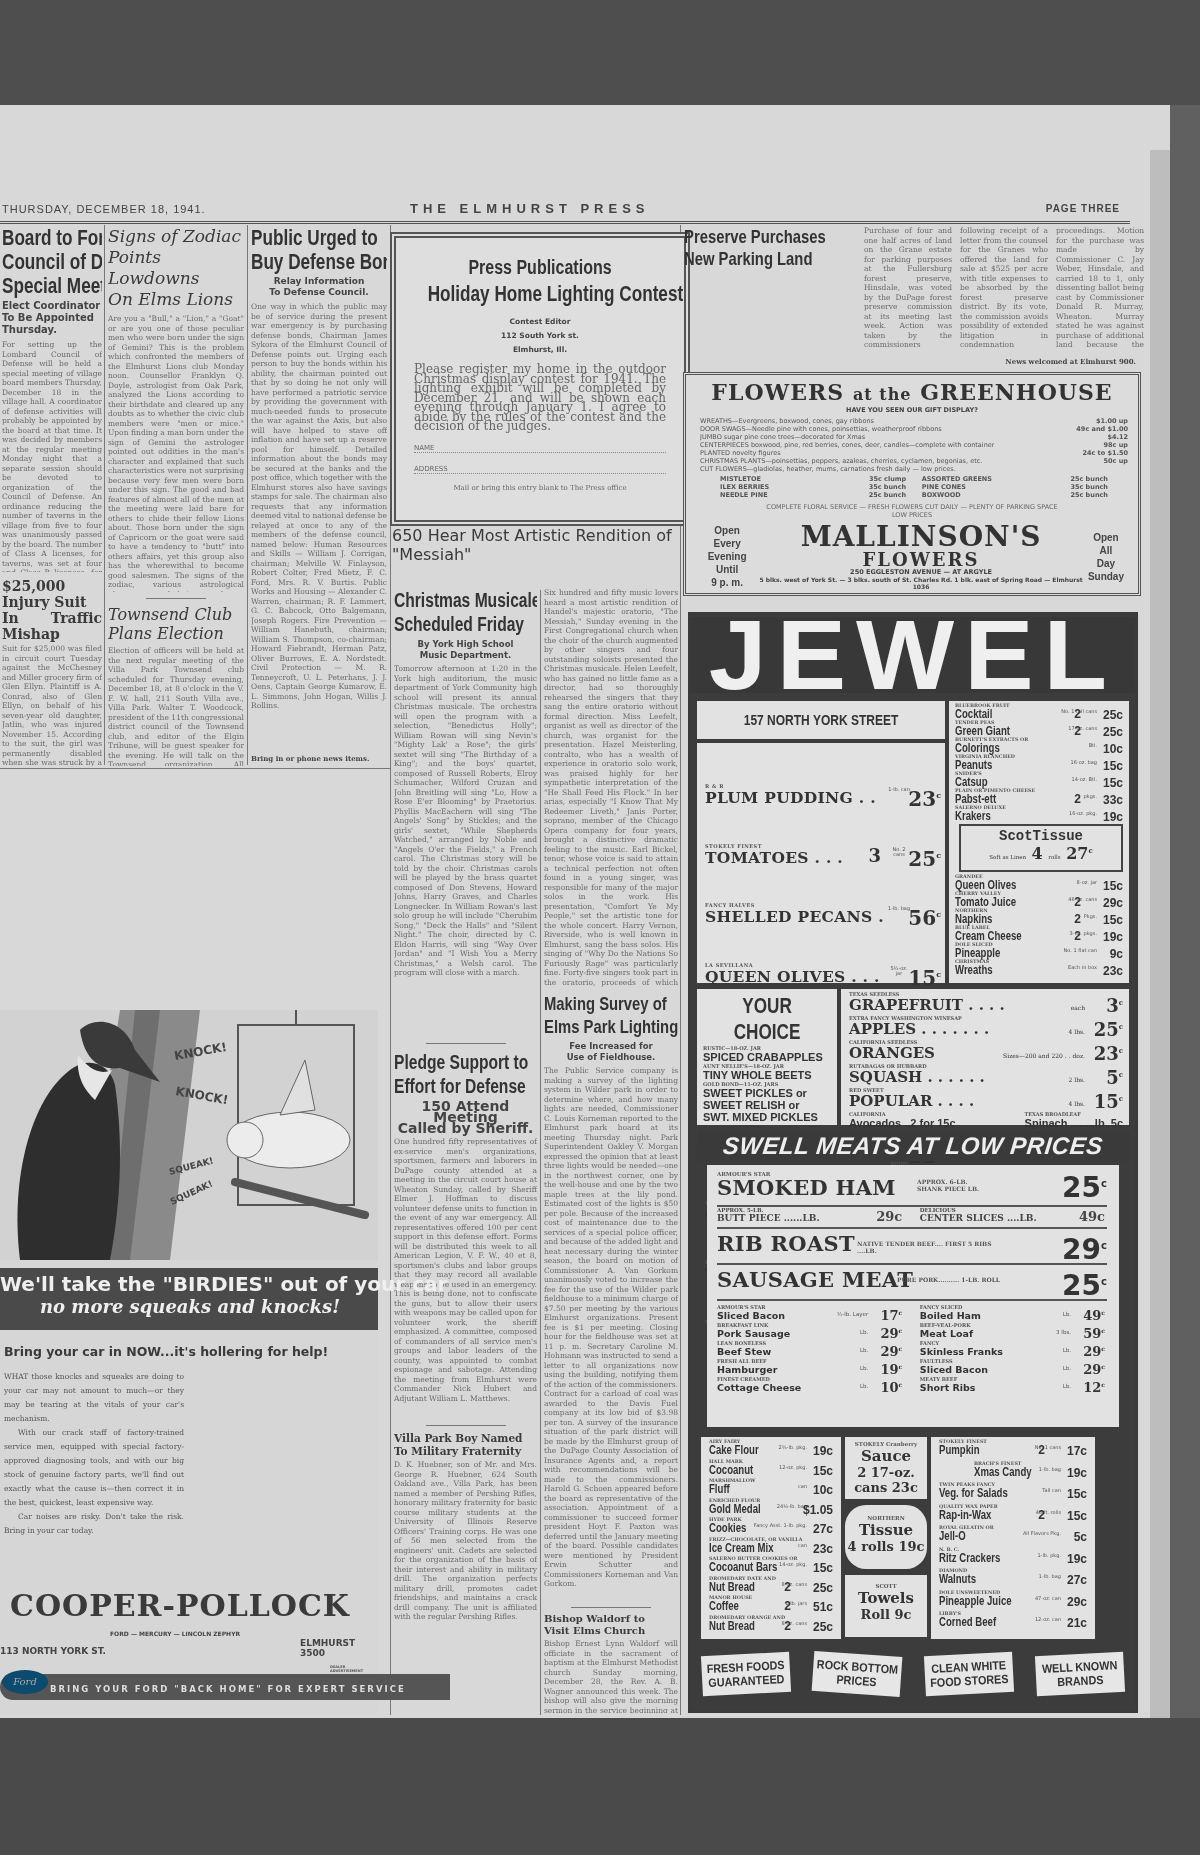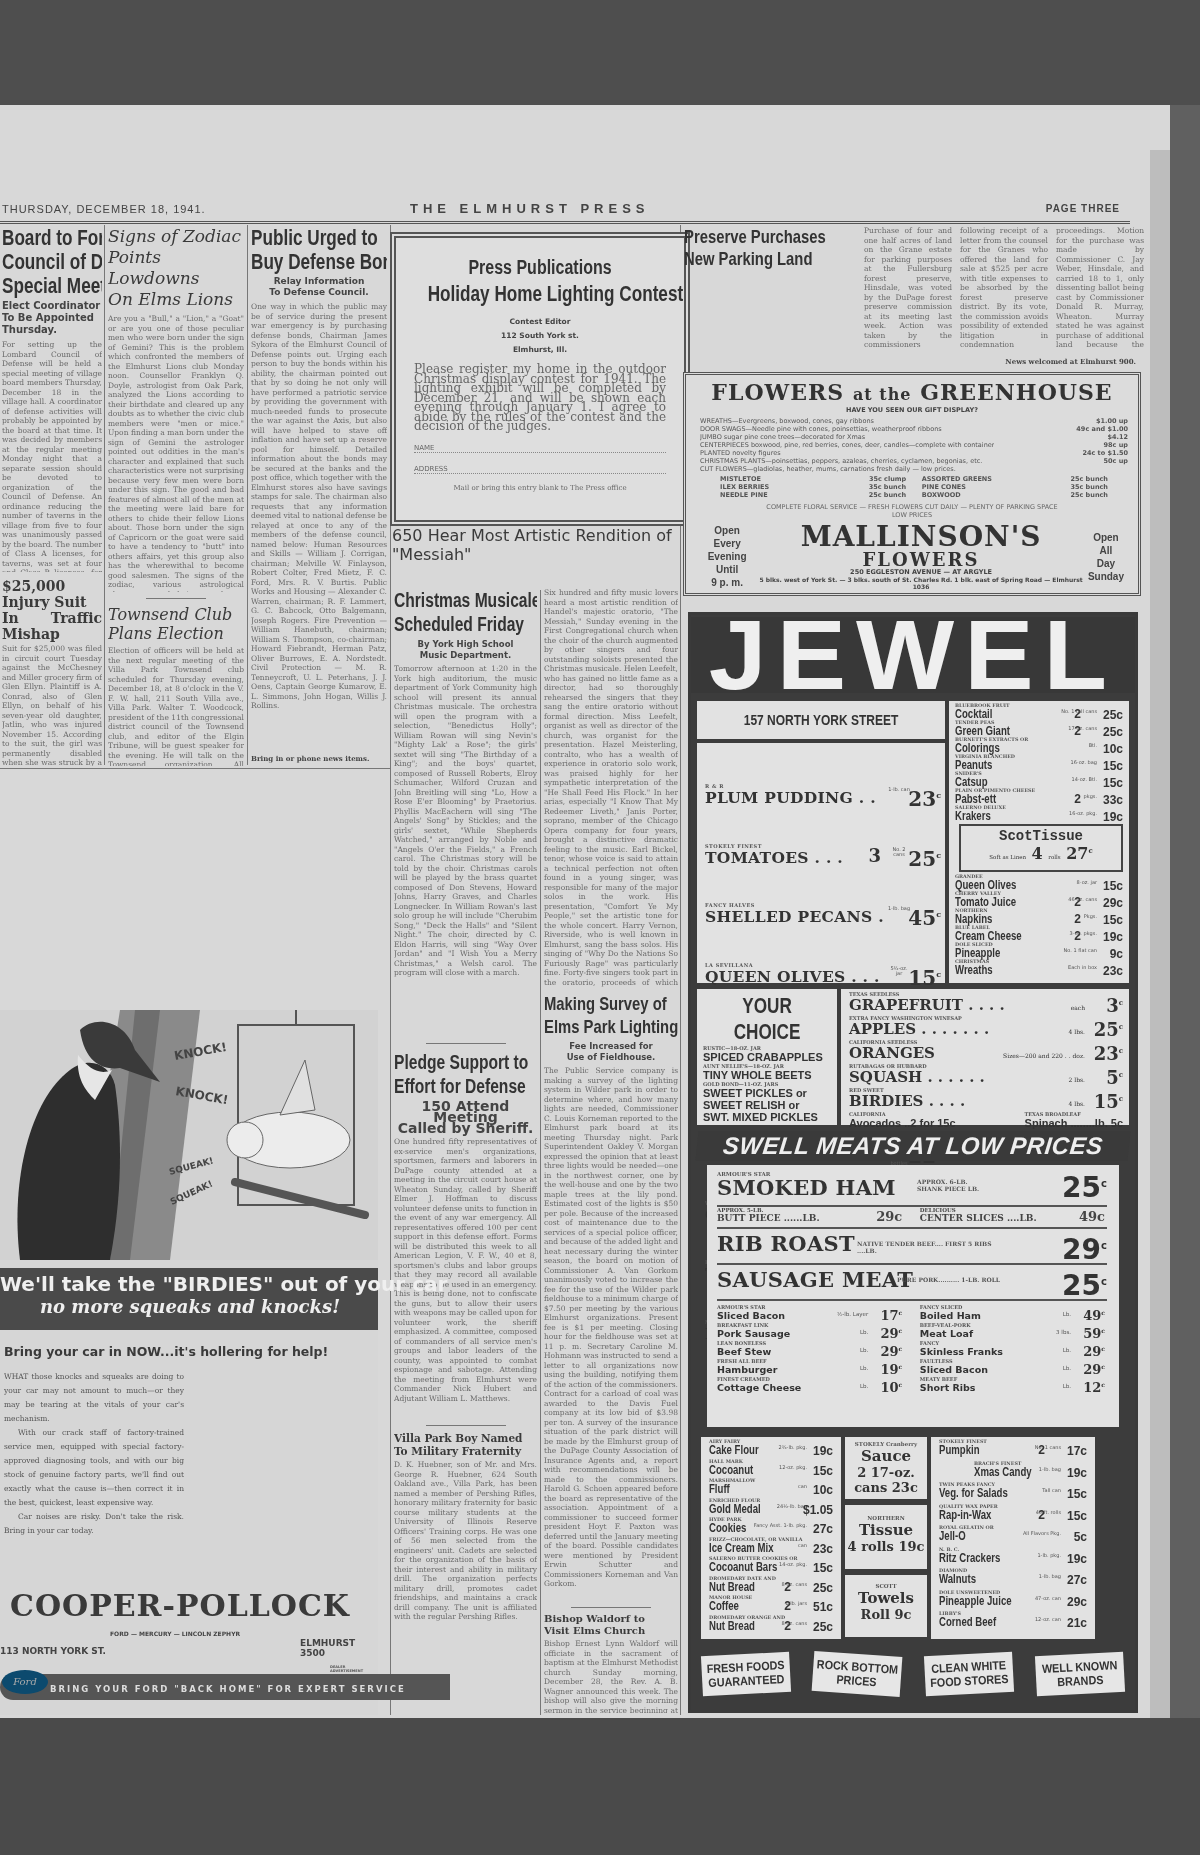--- a/index.html
+++ b/index.html
@@ -381,21 +381,21 @@
         <div class="nm">TOMATOES . . .</div>
         <div class="qty">3</div>
         <div class="mid">No. 2 cans</div>
         <div class="pr"><span>25</span><sup>c</sup></div>
       </div>
     <div class="bigrow">
         <div class="pre">FANCY HALVES</div>
         <div class="nm">SHELLED PECANS .</div>
         <div class="qty"></div>
         <div class="mid">1-lb. bag</div>
-        <div class="pr"><span>45</span><sup>c</sup></div>
+        <div class="pr"><span>56</span><sup>c</sup></div>
       </div>
     <div class="bigrow">
         <div class="pre">LA SEVILLANA</div>
         <div class="nm">QUEEN OLIVES . . .</div>
         <div class="qty"></div>
         <div class="mid">5¾-oz. jar</div>
         <div class="pr"><span>15</span><sup>c</sup></div>
       </div>
     <div class="bigrow">
         <div class="pre">CAMELS, OTHER POPULAR BRANDS</div>
@@ -582,21 +582,21 @@
         <div class="pr"><span>23</span><sup>c</sup></div>
       </div>
     <div class="row">
         <div class="pre">RUTABAGAS OR HUBBARD</div>
         <div class="nm">SQUASH . . . . . .</div>
         <div class="mid"><small>2 lbs.</small></div>
         <div class="pr"><span>5</span><sup>c</sup></div>
       </div>
     <div class="row">
         <div class="pre">RED SWEET</div>
-        <div class="nm">BIRDIES . . . .</div>
+        <div class="nm">POPULAR . . . .</div>
         <div class="mid"><small>4 lbs.</small></div>
         <div class="pr"><span>15</span><sup>c</sup></div>
       </div>
     <div class="last">
       <div>
           <div class="pre">CALIFORNIA</div>
           <div class="nm2">Avocados ..2 for 15c</div>
         </div>
       <div>
           <div class="pre">TEXAS BROADLEAF</div>
@@ -774,21 +774,21 @@
         <div class="q">2</div>
         <div class="u">8-oz. cans</div>
         <div class="pr">25c</div>
       </div>
   </div>
   <div class="panel mid-box" style="left:154px;top:822px;width:82px;height:62px;">
     <div class="pre" style="margin-top:4px;">STOKELY Cranberry</div>
       <div class="nm">Sauce</div>
       <div class="pr" style="font-size:13px;">2 17-oz. cans 23c</div>
   </div>
-  <div class="panel mid-box" style="left:154px;top:890px;width:82px;height:64px;">
+  <div class="panel mid-box" style="left:154px;top:890px;width:82px;height:64px;border-radius:21px;">
     <div class="pre" style="margin-top:10px;">NORTHERN</div>
       <div class="nm">Tissue</div>
       <div class="pr" style="font-size:13px;">4 rolls 19c</div>
   </div>
   <div class="panel mid-box" style="left:154px;top:960px;width:82px;height:62px;">
     <div class="pre" style="margin-top:8px;">SCOTT</div>
       <div class="nm">Towels</div>
       <div class="pr" style="font-size:13px;">Roll 9c</div>
   </div>
   <div class="panel" style="left:240px;top:822px;width:164px;height:202px;padding:2px 4px 0 8px;box-sizing:border-box;">

